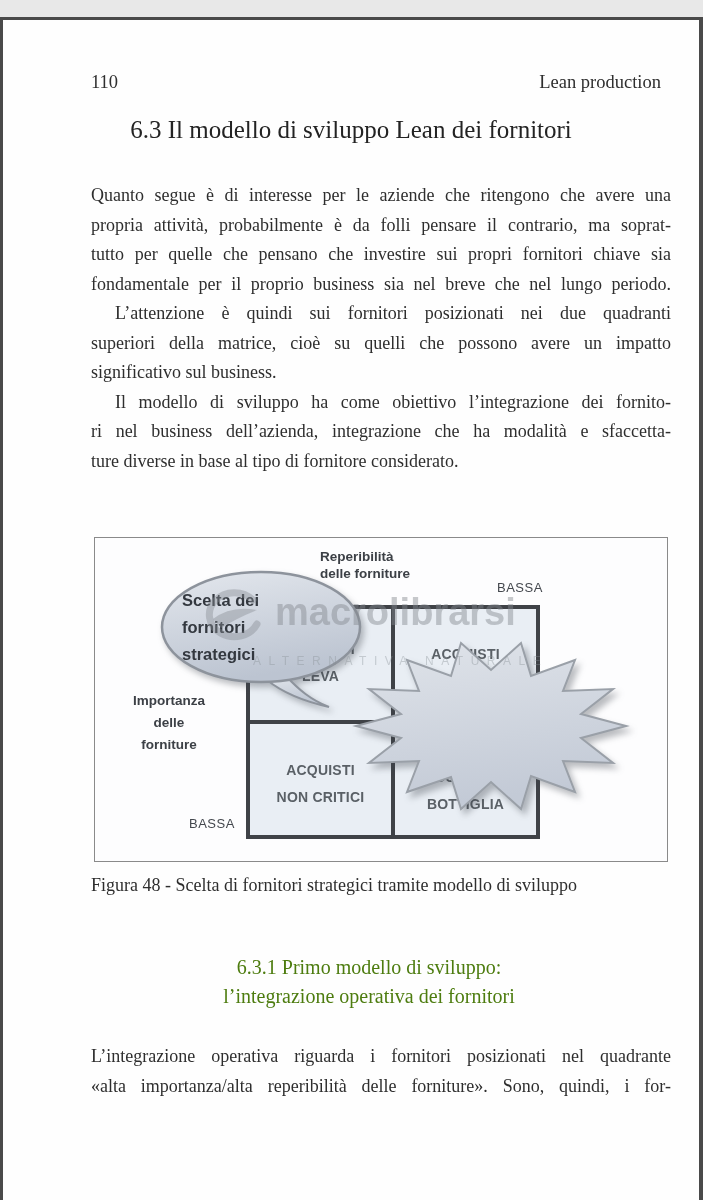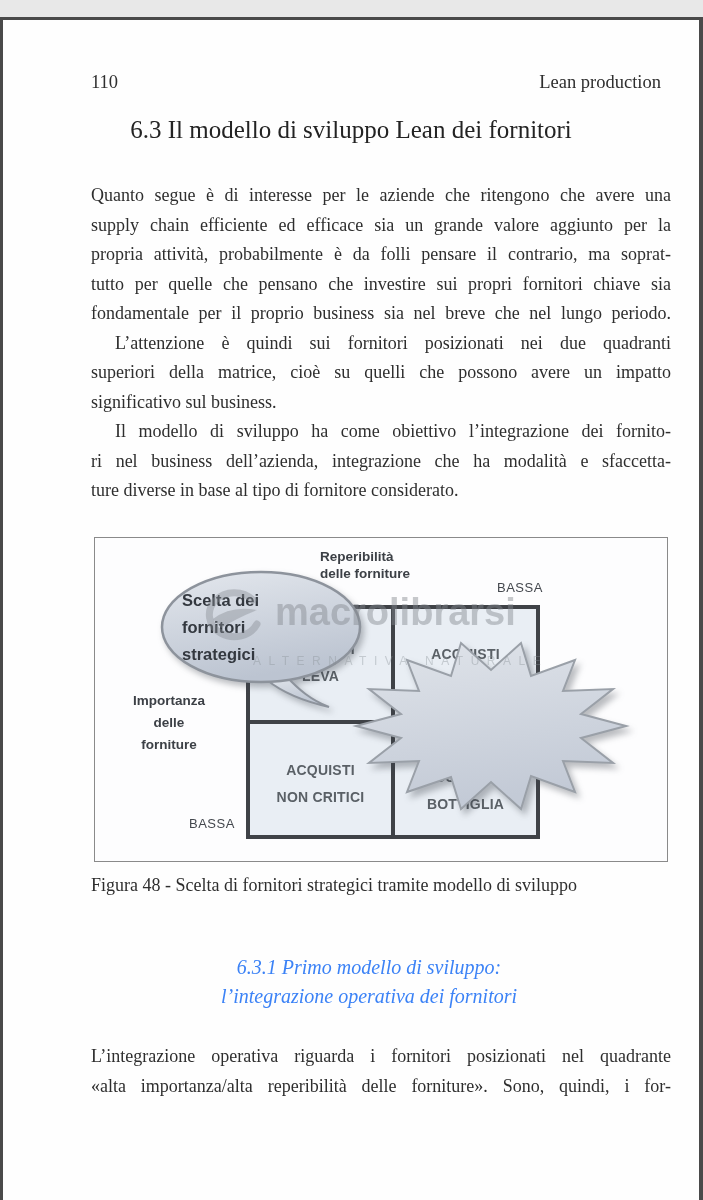--- a/index.html
+++ b/index.html
@@ -58,36 +58,35 @@
     font-weight:700; font-size:18.5px; line-height:27px; color:#2f343b;}
   
   .wm-big{position:absolute; left:180px; top:54px; font-weight:700; font-size:38px;
     color:rgba(130,136,142,0.45); letter-spacing:0px; line-height:40px;}
   .wm-sub{position:absolute; left:158px; top:116px; font-weight:400; font-size:12px;
     letter-spacing:7.5px; color:rgba(138,144,150,0.38);}
   .wm-logo{position:absolute; left:102px; top:50px;}
   
   .caption{position:absolute; left:88px; top:855px; font-size:18px; color:#2e2e2e;}
   .subsec{position:absolute; left:0; right:0; top:933px; text-align:center;
-    font-style:italic; font-size:20px; line-height:29px; color:#3b82f6;padding-left:36px;}
+    font-size:20px; line-height:29px; color:#4d7c0f;padding-left:36px;}
   .textcol2{position:absolute; left:88px; top:1022px; width:580px;}
 </style>
 </head>
 <body>
 
 <div class="page">
 
   <div class="hdr-num">110</div>
   <div class="hdr-title">Lean production</div>
 
   <div class="sec-title">6.3 Il modello di sviluppo Lean dei fornitori</div>
 
   <div class="textcol">
     <div class="bline">Quanto segue è di interesse per le aziende che ritengono che avere una</div>
-    <div class="bline">supply chain efficiente ed efficace sia un grande valore aggiunto per la</div>
     <div class="bline">propria attività, probabilmente è da folli pensare il contrario, ma soprat-</div>
     <div class="bline">tutto per quelle che pensano che investire sui propri fornitori chiave sia</div>
     <div class="bline">fondamentale per il proprio business sia nel breve che nel lungo periodo.</div>
     <div class="bline ind">L’attenzione è quindi sui fornitori posizionati nei due quadranti</div>
     <div class="bline">superiori della matrice, cioè su quelli che possono avere un impatto</div>
     <div class="bline left">significativo sul business.</div>
     <div class="bline ind">Il modello di sviluppo ha come obiettivo l’integrazione dei fornito-</div>
     <div class="bline">ri nel business dell’azienda, integrazione che ha modalità e sfaccetta-</div>
     <div class="bline left">ture diverse in base al tipo di fornitore considerato.</div>
   </div>

